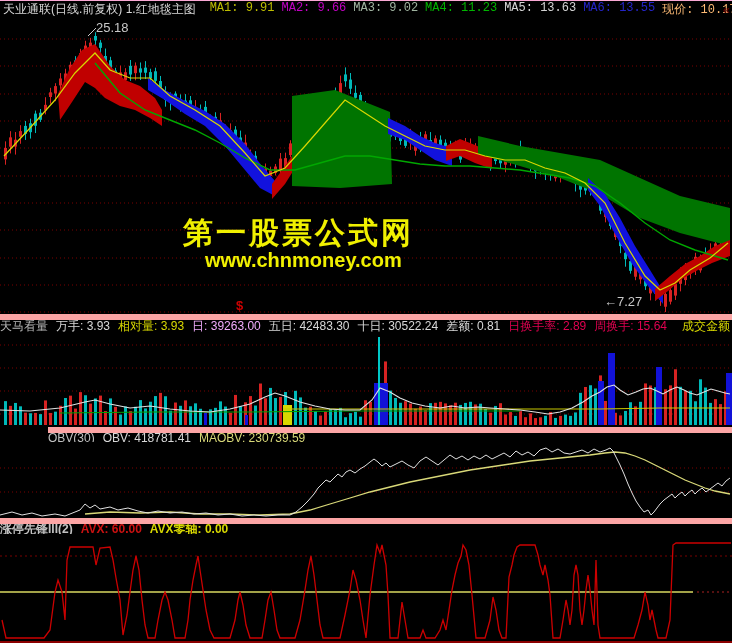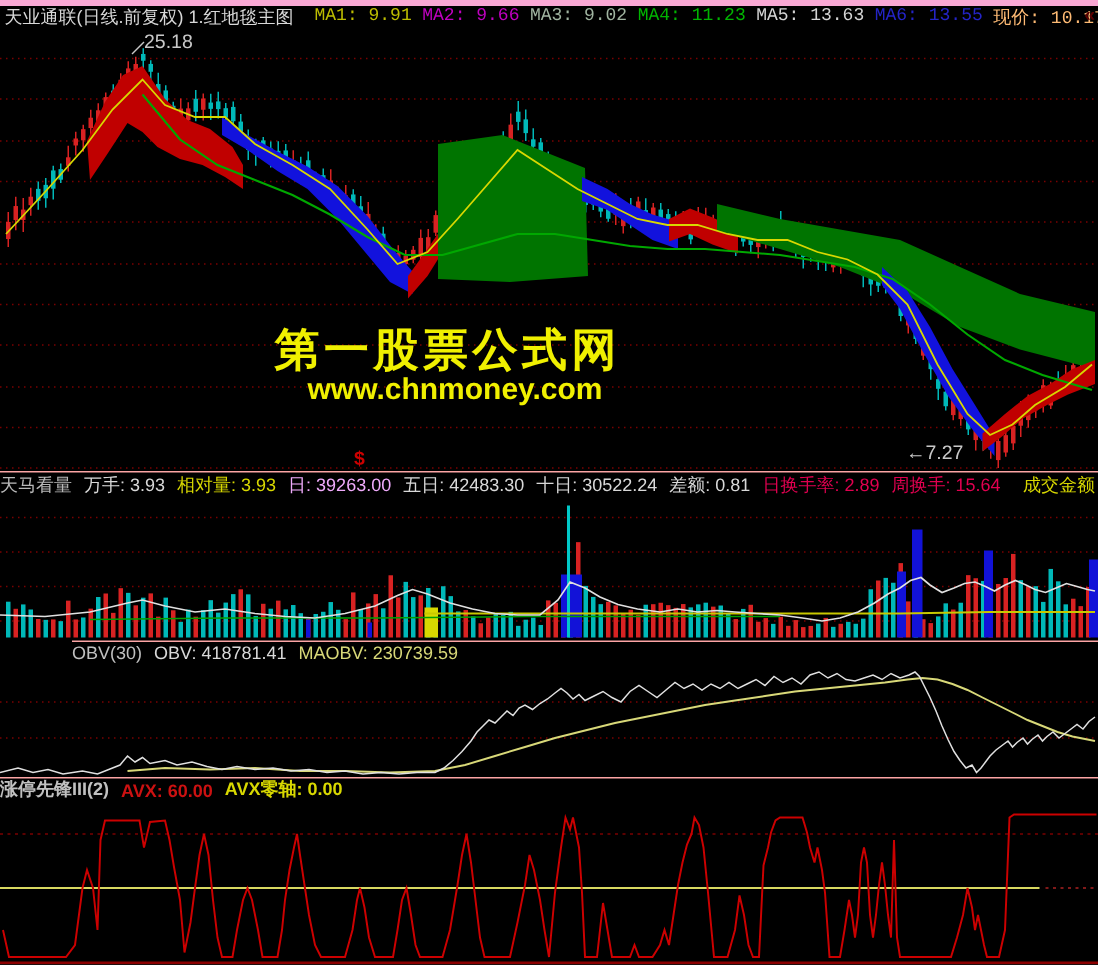--- a/index.html
+++ b/index.html
@@ -1,26 +1,26 @@
 <!DOCTYPE html>
 <html><head>
 <meta charset="utf-8">
 <style>
   html,body{margin:0;padding:0;background:#222;}
   .screen{position:relative;width:732px;height:643px;background:#000;overflow:hidden;
     font-family:"Liberation Sans","DejaVu Sans",sans-serif;}
   .titlebar{position:absolute;left:0;top:0;width:732px;height:18px;background:#000;
-    border-top:4px solid #f9a8d4;box-sizing:border-box;display:flex;align-items:center;
+    border-top:1px solid #f9a8d4;box-sizing:border-box;display:flex;align-items:center;
     font-size:12px;white-space:nowrap;overflow:hidden;}
   .titlebar span{margin-right:7px;}
   .titlebar .ttl{color:#d8d8d8;margin-left:3px;margin-right:14px;}
   .collapse{position:absolute;right:2px;top:2px;color:#5a0000;font-size:13px;font-weight:bold;}
   .mainchart{position:absolute;left:0;top:18px;width:732px;height:296px;}
   .panelheader{position:absolute;left:0;width:732px;box-sizing:border-box;background:#000;
-    border-top:1px solid #fca5a5;display:flex;align-items:center;font-size:12px;
+    border-top:6px solid #fca5a5;display:flex;align-items:center;font-size:12px;
     white-space:nowrap;overflow:hidden;}
   .panelheader span{margin-right:8px;}
   .vh{top:314px;height:18px;}
   .oh{top:427px;height:15px;margin-left:48px;}
   .ah{top:518px;height:16px;font-weight:bold;}
   .volchart{position:absolute;left:0;top:332px;width:732px;height:95px;}
   .obvchart{position:absolute;left:0;top:442px;width:732px;height:76px;}
   .avxchart{position:absolute;left:0;top:534px;width:732px;height:107px;}
   .bottombar{position:absolute;left:0;top:641px;width:732px;height:2px;background:#8b0000;}
   .wm1{position:absolute;left:183px;top:195px;font-size:30px;font-weight:bold;color:#f0f000;

